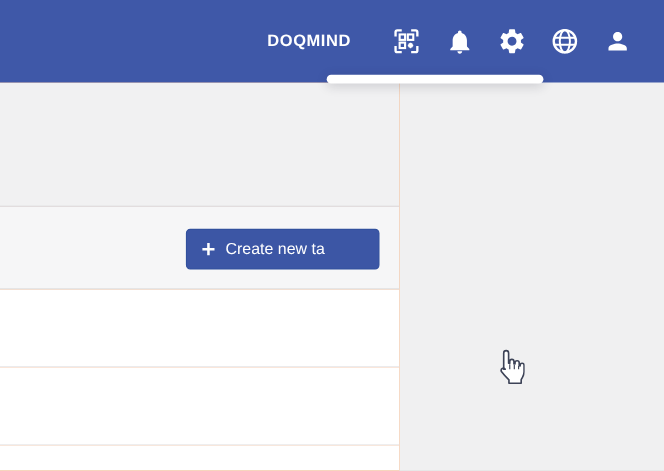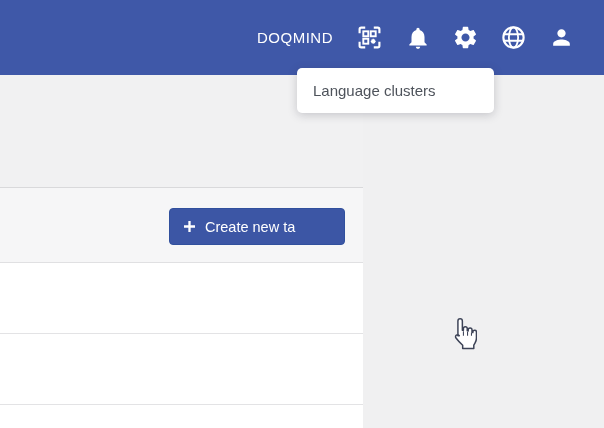--- a/index.html
+++ b/index.html
@@ -13,22 +13,22 @@
   }
   
   .header{
     position:absolute;left:0;top:0;width:604px;height:75px;
     background:#3f58a8;
     display:flex;align-items:center;justify-content:flex-end;
     padding-right:29px;box-sizing:border-box;gap:21px;
     z-index:5;
   }
   .brand{
-    color:#ffffff;font-size:15px;font-weight:normal;letter-spacing:.5px;
-    margin-right:2px;
+    color:#ffffff;font-size:15px;font-weight:bold;letter-spacing:.5px;
+    margin-right:16px;
   }
   .hicon{
     width:27px;height:27px;display:flex;align-items:center;justify-content:center;
     cursor:pointer;flex:0 0 auto;
   }
   .hicon svg{display:block;}
   
   .content-col{
     position:absolute;left:0;top:75px;width:363px;height:353px;
     display:flex;flex-direction:column;background:#f97316;
@@ -114,23 +114,20 @@
         </svg>
         <span>Create new ta</span>
       </button>
     </div>
     <div class="list-row"></div>
     <div class="list-row"></div>
     <div class="list-row-partial"></div>
   </div>
 
   <div class="dropdown">
-    <div class="menu-item">
-        <span>Language clusters</span>
-      </div>
   </div>
 
   <div class="cursor">
     <svg width="28" height="36" viewBox="0 0 26 34">
       <path fill="#ffffff" stroke="#3d4357" stroke-width="1.4" stroke-linejoin="round" d="M8.2 19.5 V5.6 c0-1.2.95-2.1 2.1-2.1 1.15 0 2.1.95 2.1 2.1 v8.7 l1 .12 v-1.6 c0-1 .8-1.8 1.8-1.8 s1.8.8 1.8 1.8 v2.1 l.9.12 v-1 c0-1 .8-1.8 1.8-1.8 s1.8.8 1.8 1.8 v2.5 l.8.1 v-.6 c0-.95.75-1.7 1.7-1.7 .95 0 1.7.75 1.7 1.7 v5.6 c0 1.9-.5 3.4-1.4 4.9 l-1.1 1.9 v3.1 h-10.5 v-2.9 c-2.3-2.2-4.6-4.6-6.3-6.9 -.7-.95-.5-2.1.35-2.7 .9-.6 2-.4 2.75.5 z"></path>
       <path fill="none" stroke="#3d4357" stroke-width="1" d="M13.4 15.3v4.2 M17.3 15.9v3.6 M21 16.7v2.9"></path>
     </svg>
   </div>
 
 </div>

